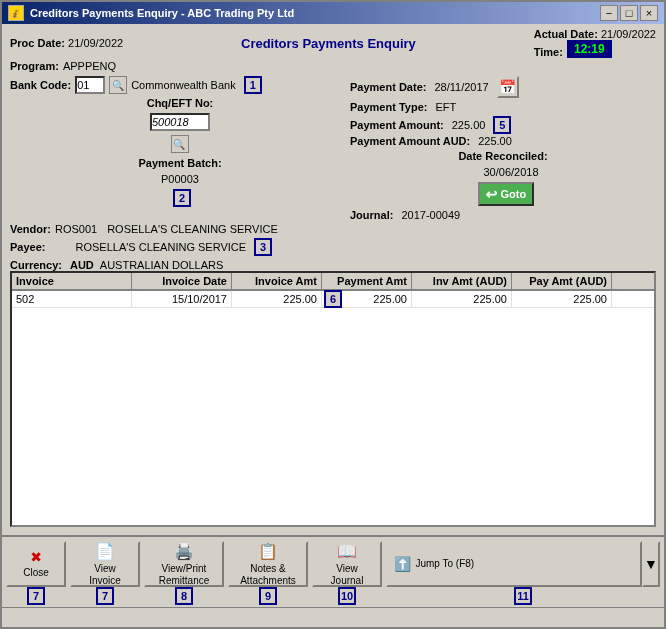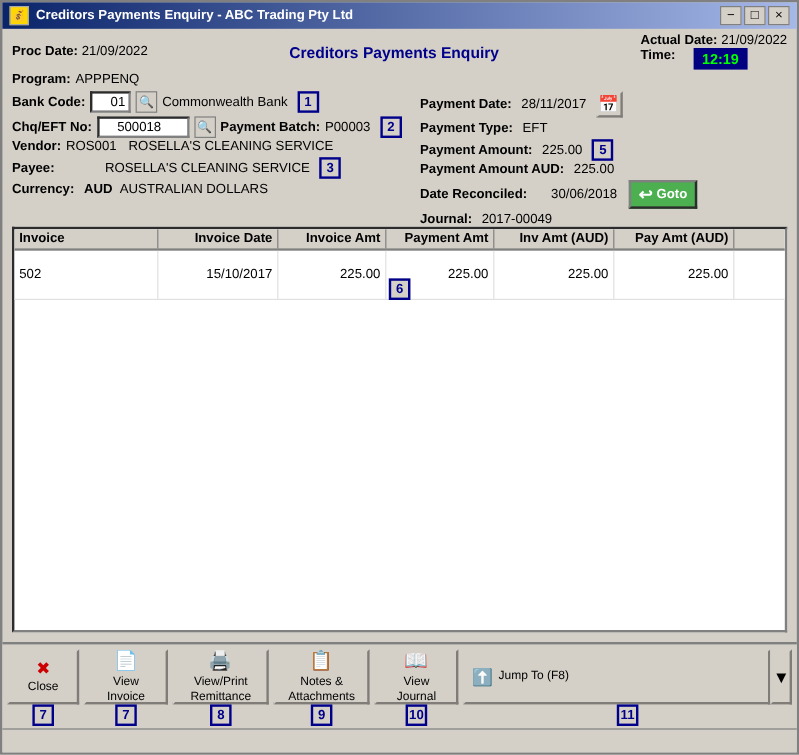--- a/index.html
+++ b/index.html
@@ -113,21 +113,21 @@
       font-weight: bold;
       font-size: 11px;
       white-space: nowrap;
     }
     .value {
       font-size: 11px;
     }
     .field-box {
       border: 2px inset #808080;
       background: white;
-      padding: 1px 15px;
+      padding: 1px 0;
       font-size: 11px;
       height: 18px;
       display: flex;
       align-items: center;
     }
     .search-btn {
       width: 18px;
       height: 18px;
       background: #d4d0c8;
       border: 1px solid #808080;
@@ -196,21 +196,21 @@
     .th:first-child { text-align: left; }
     .table-body {
       background: white;
     }
     .tr {
       display: grid;
       grid-template-columns: 120px 100px 90px 90px 100px 100px;
       border-bottom: 1px solid #e0e0e0;
     }
     .td {
-      padding: 14px 4px;
+      padding: 2px 4px;
       font-size: 11px;
       border-right: 1px solid #e0e0e0;
       text-align: right;
     }
     .td:first-child { text-align: left; }
     .bottom-bar {
       display: flex;
       align-items: center;
       gap: 4px;
       padding: 4px 4px 2px 4px;
@@ -313,21 +313,21 @@
         <span class="value">21/09/2022</span>
       </div>
       <div class="header-title">
         <div class="sub-title">Creditors Payments Enquiry</div>
       </div>
       <div class="top-info-right">
         <div>
           <span class="label">Actual Date:</span>
           <span class="value">21/09/2022</span>
         </div>
-        <div style="display:flex;align-items:flex-start;gap:15px;">
+        <div style="display:flex;align-items:flex-end;gap:4px;">
           <span class="label">Time:</span>
           <div class="time-display">12:19</div>
         </div>
       </div>
     </div>
 
     <div class="form-row" style="margin-bottom:4px;">
       <span class="label">Program:</span>
       <span class="value">APPPENQ</span>
     </div>
@@ -338,39 +338,39 @@
         <div class="form-row" style="margin-bottom:3px;">
           <span class="label">Bank Code:</span>
           <div class="field-box" style="width:30px;">
             <span>01</span>
           </div>
           <div class="search-btn">🔍</div>
           <span class="value">Commonwealth Bank</span>
           <div class="section-num">1</div>
         </div>
 
-        <div class="form-row" style="margin-bottom:1px;">
+        <div class="form-row" style="margin-bottom:16px;flex-direction:column;">
           <span class="label">Chq/EFT No:</span>
-          <div class="field-box" style="width:77px;">
+          <div class="field-box" style="width:60px;font-style:italic;">
             <span>500018</span>
           </div>
           <div class="search-btn">🔍</div>
           <span class="label">Payment Batch:</span>
           <span class="value">P00003</span>
           <div class="section-num">2</div>
         </div>
 
         <div class="form-row" style="margin-bottom:3px;">
           <span class="label">Vendor:</span>
           <span class="value" style="margin-right:6px;">ROS001</span>
           <span class="value">ROSELLA'S CLEANING SERVICE</span>
         </div>
 
         <div class="form-row" style="margin-bottom:3px;">
-          <span class="label" style="margin-right:38px;">Payee:</span>
+          <span class="label" style="margin-right:26px;">Payee:</span>
           <span class="value">ROSELLA'S CLEANING SERVICE</span>
           <div class="section-num">3</div>
         </div>
 
         <div class="form-row">
           <span class="label" style="margin-right:4px;">Currency:</span>
           <span class="value" style="margin-right:2px;font-weight:bold;">AUD</span>
           <span class="value">AUSTRALIAN DOLLARS</span>
         </div>
       </div>
@@ -393,21 +393,21 @@
           <span class="label">Payment Amount:</span>
           <span class="value" style="margin-left:4px;">225.00</span>
           <div class="section-num">5</div>
         </div>
 
         <div class="form-row" style="margin-bottom:3px;">
           <span class="label">Payment Amount AUD:</span>
           <span class="value" style="margin-left:4px;">225.00</span>
         </div>
 
-        <div class="form-row" style="margin-bottom:3px;">
+        <div class="form-row" style="margin-bottom:3px;flex-direction:column;">
           <span class="label">Date Reconciled:</span>
           <span class="value" style="margin-left:16px;">30/06/2018</span>
           <button class="goto-btn" style="margin-left:6px;">
             <span style="font-size:14px;">↩</span>
             <span>Goto</span>
           </button>
         </div>
 
         <div class="form-row">
           <span class="label">Journal:</span>

